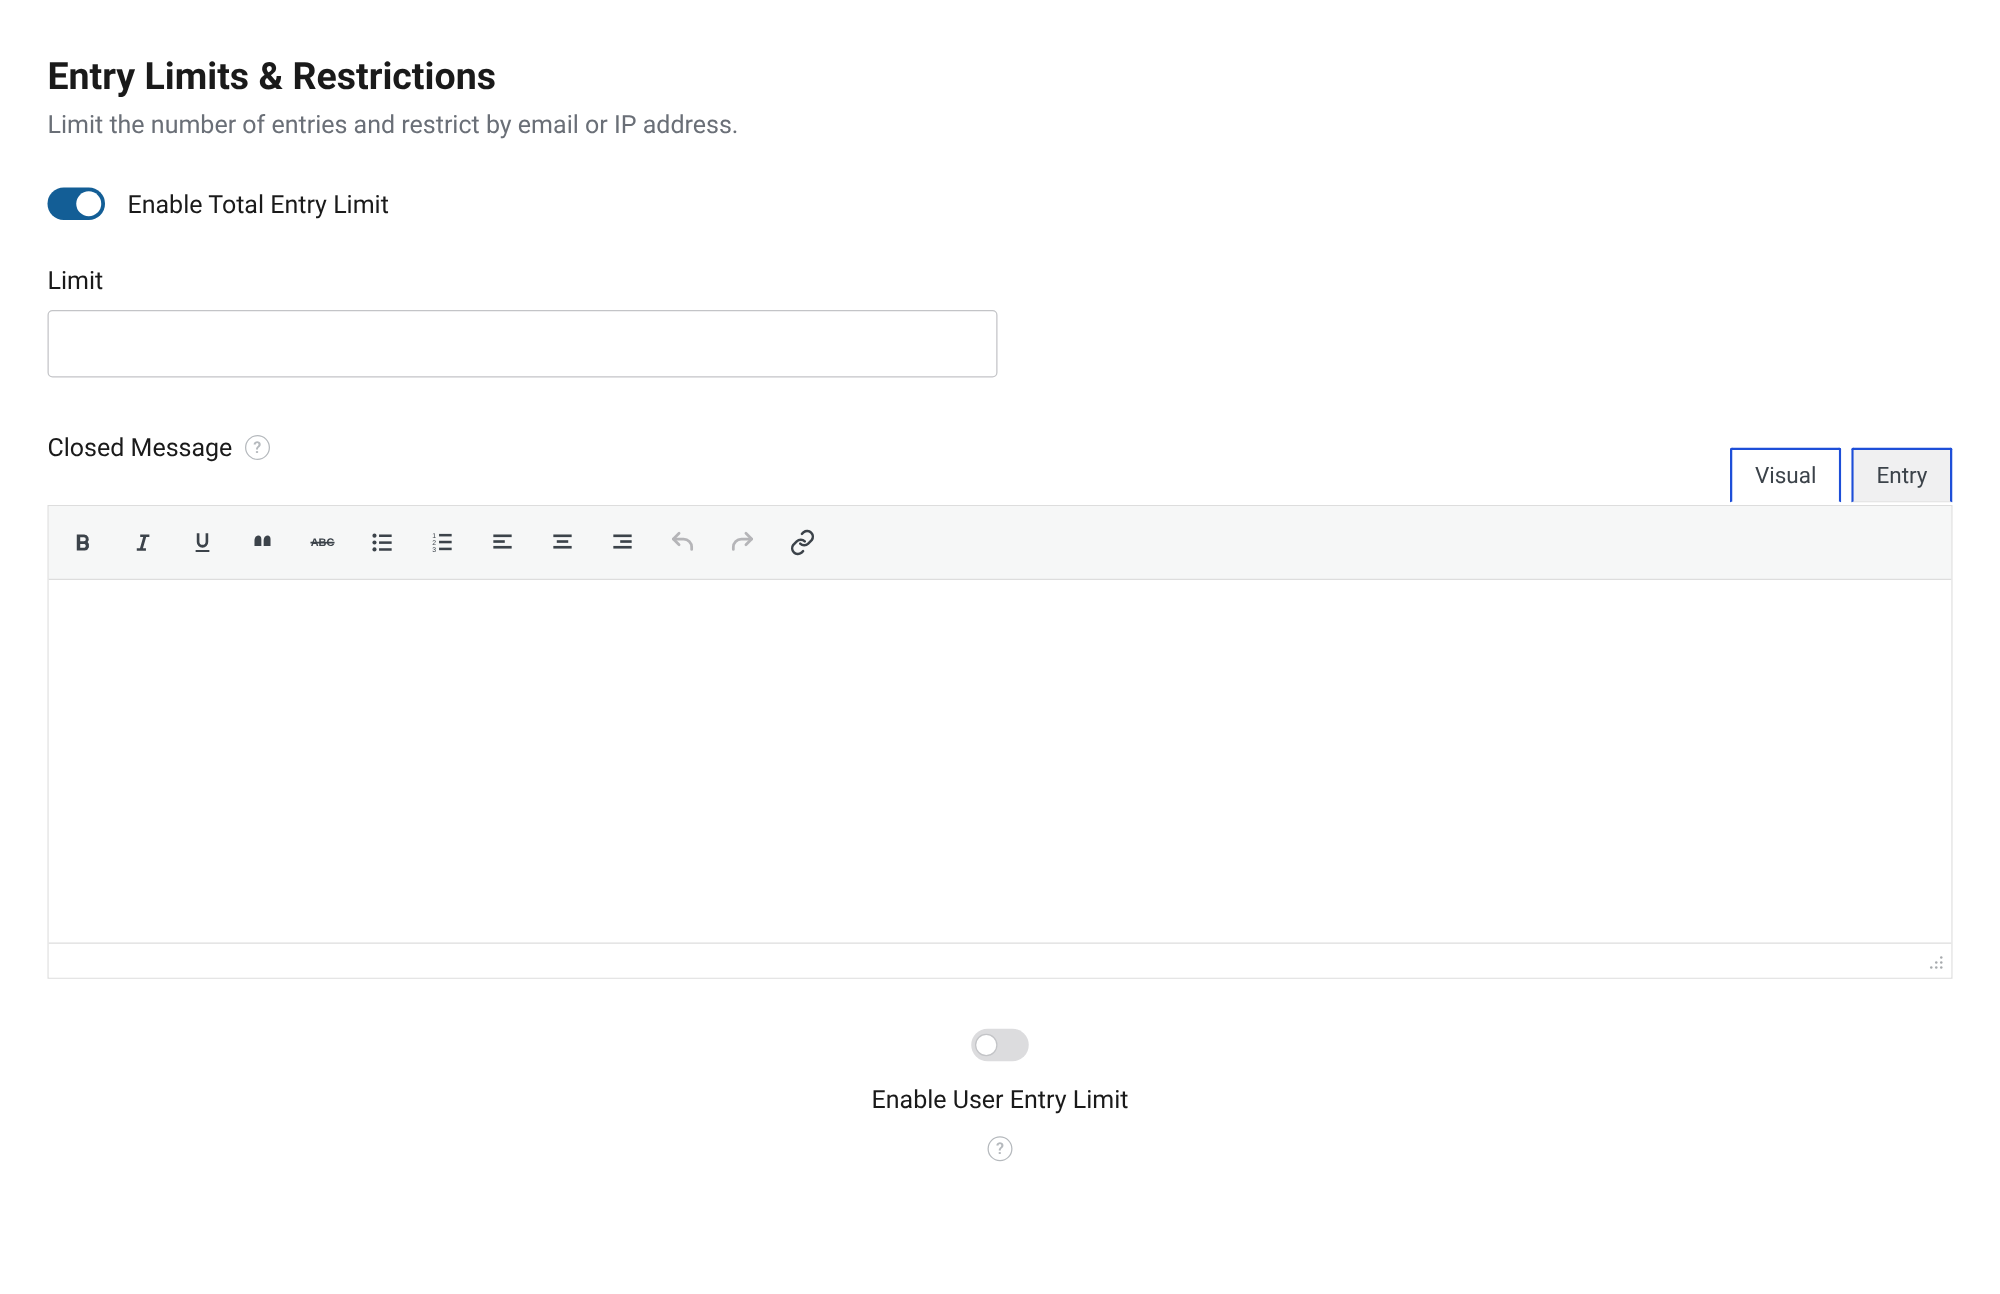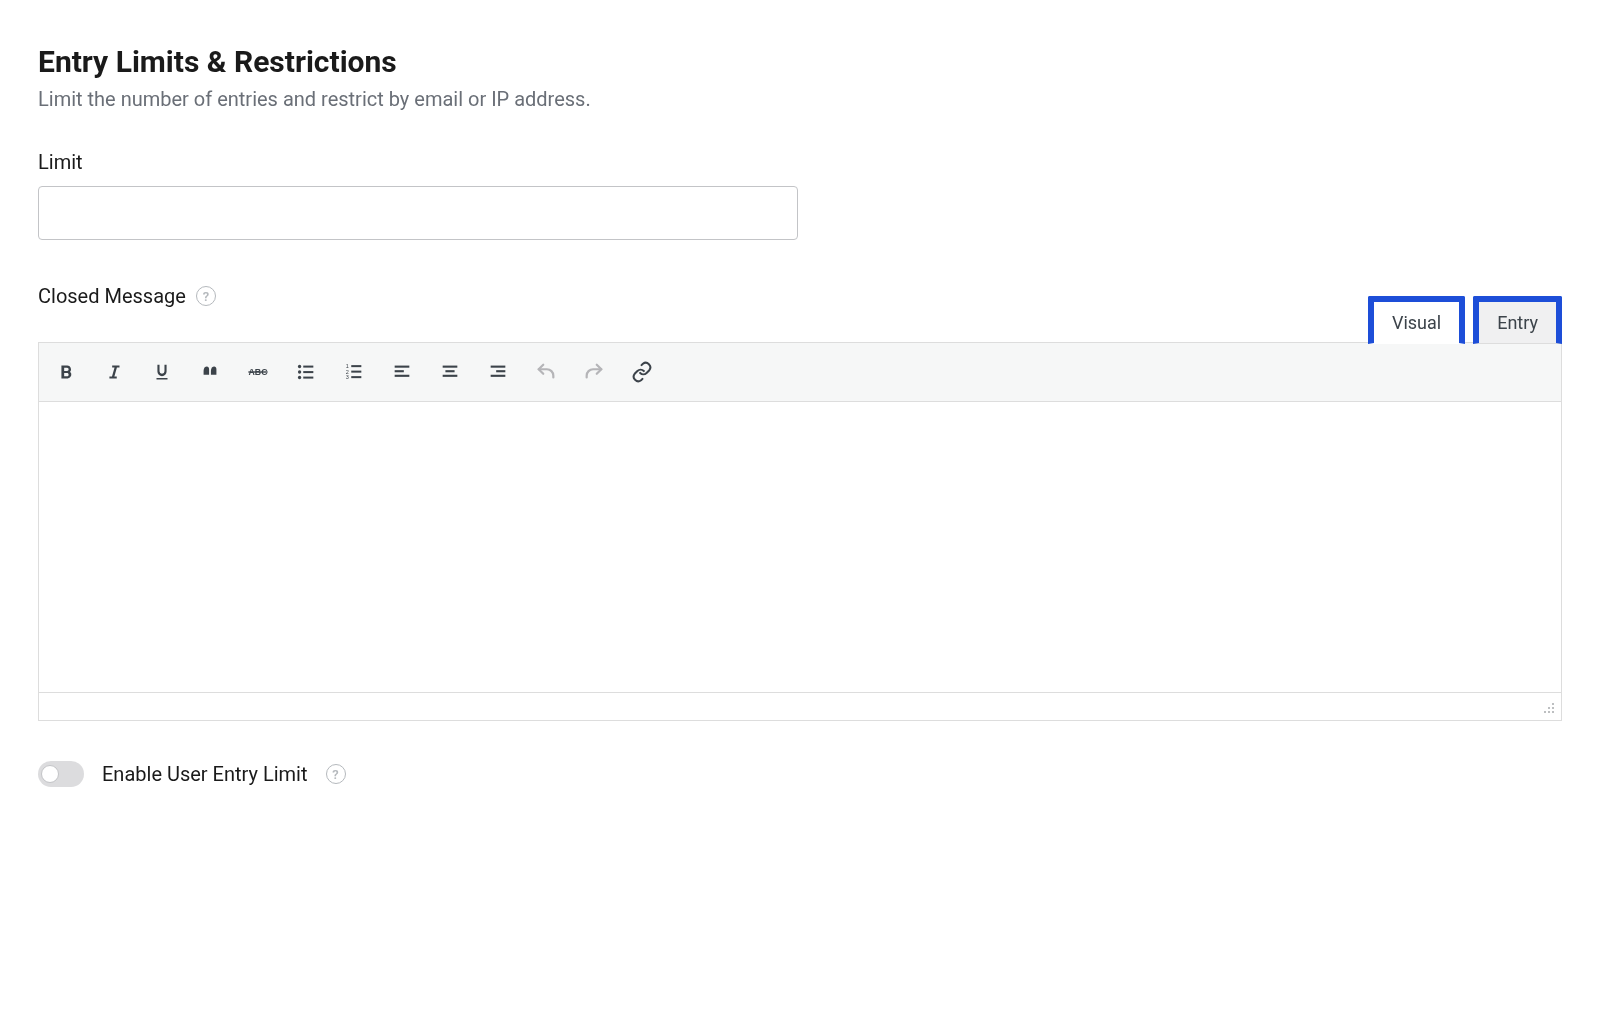--- a/index.html
+++ b/index.html
@@ -92,21 +92,21 @@
     position: relative;
   }
   .editor-tabs {
     position: absolute;
     right: 0;
     top: -46px;
     display: flex;
     gap: 8px;
   }
   .editor-tab {
-    border: 6px solid #1d4ed8;
+    border: 2px solid #1d4ed8;
     background: #f0f0f1;
     color: #3c434a;
     font-size: 18px;
     padding: 10px 18px 10px;
     cursor: pointer;
     border-top-left-radius: 2px;
     border-top-right-radius: 2px;
     border-bottom: 1px solid #ddd;
   }
   .editor-tab.active {
@@ -183,32 +183,38 @@
     display: inline-flex;
     align-items: center;
     justify-content: center;
     color: #b5b9bd;
     font-size: 13px;
     font-weight: 600;
     cursor: help;
     flex-shrink: 0;
   }
 
-  .mt-user-limit { margin-top: 40px; }
+  .mt-user-limit { margin-top: 40px; flex-direction: column; }
 </style>
 </head>
 <body>
 
 <div class="container">
 
   <h1 class="section-title">Entry Limits &amp; Restrictions</h1>
 
   <p class="section-subtitle">Limit the number of entries and restrict by email or IP address.</p>
 
   
+  <div class="toggle-row">
+    <div class="toggle on" role="switch" aria-checked="true">
+      <div class="knob"></div>
+    </div>
+    <span class="toggle-label">Enable Total Entry Limit</span>
+  </div>
 
   
   <div class="field-label">Limit</div>
   <input class="limit-input" type="text" value="" style="">
 
   
   <div class="closed-msg-row">
     <div class="field-label" style="margin-bottom:16px;">
       <span>Closed Message</span>
       <span class="help-icon">?</span>

